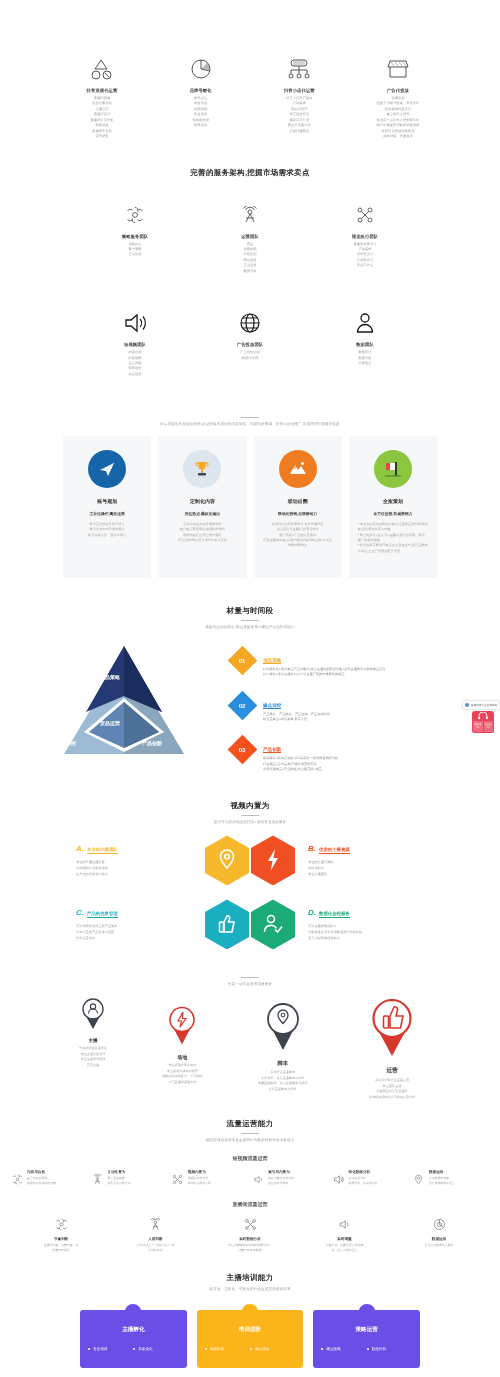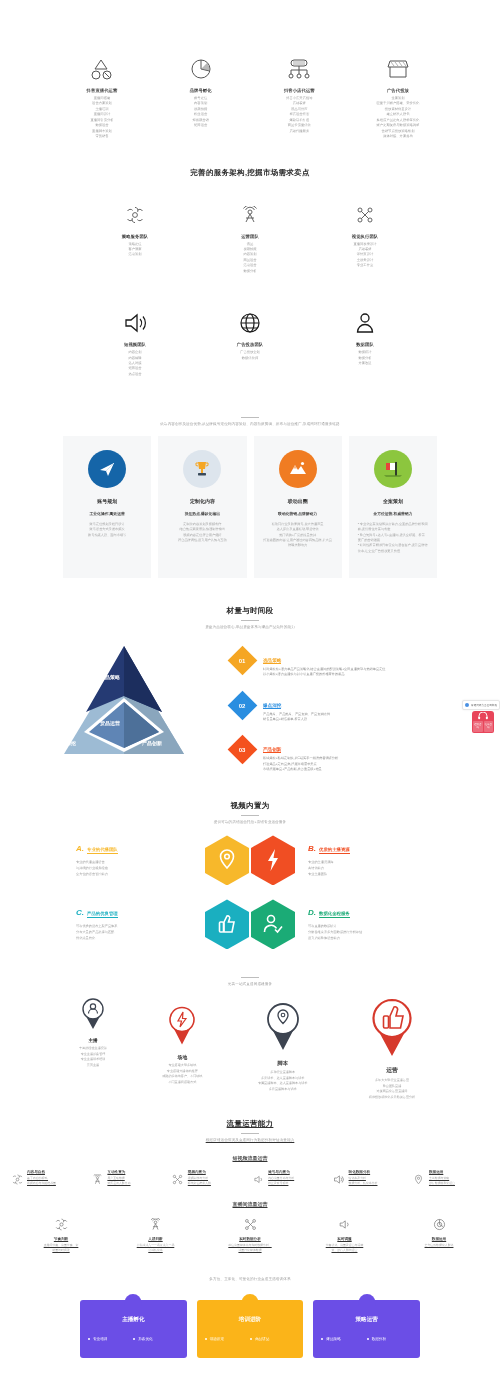--- a/index.html
+++ b/index.html
@@ -592,21 +592,21 @@
       </svg>
       <div class="pin-h" style="font-size:5.8px;">运营</div>
       <div class="pin-b" style="white-space:pre-line">多年大大型行业直播运营
 整合团队直播
 对接商品化运营直播间
 精准投放精准化多元数据运营分析</div>
     </div>
   </div>
 </div>
 
-<div class="section" style="padding-top:18px;text-decoration:underline;">
+<div class="section" style="padding-top:18px;">
   <div class="sec-title">流量运营能力</div>
   <div class="title-rule"></div>
   <div class="sec-sub">根据店铺运营情况及直播间行为数据分析评估流量能力</div>
 
   <div class="mini-title">短视频流量运营</div>
   <div class="mini-row">
     <div class="mini-item">
       <div class="mini-ico">
         <svg width="11" height="11" viewBox="0 0 18 18" fill="none" stroke="#777" stroke-width="1">
             <circle cx="9" cy="9" r="2.2"></circle>
@@ -747,20 +747,21 @@
             <path d="M9 2 L9 9 M9 9 L14 12"></path>
           </svg>
       </div>
       <div class="mini-h">数据运用</div>
       <div class="mini-b" style="white-space:pre-line">全方位的数据化人群化</div>
     </div>
   </div>
 </div>
 
 <div class="section" style="padding-top:20px; padding-bottom:10px;">
+  <div class="sec-title">主播培训能力</div>
   <div class="sec-sub" style="margin-top:4px;">多方位、立体化、可量化的行业直播主播培训体系</div>
 
   <div class="tcards">
     <div class="tcard" style="background:#6b4ee6">
       <div class="tcard-h">主播孵化</div>
       <div class="tgrid">
         <div class="titem">专业培训</div>
         <div class="titem">形象优化</div>
 
       </div>

